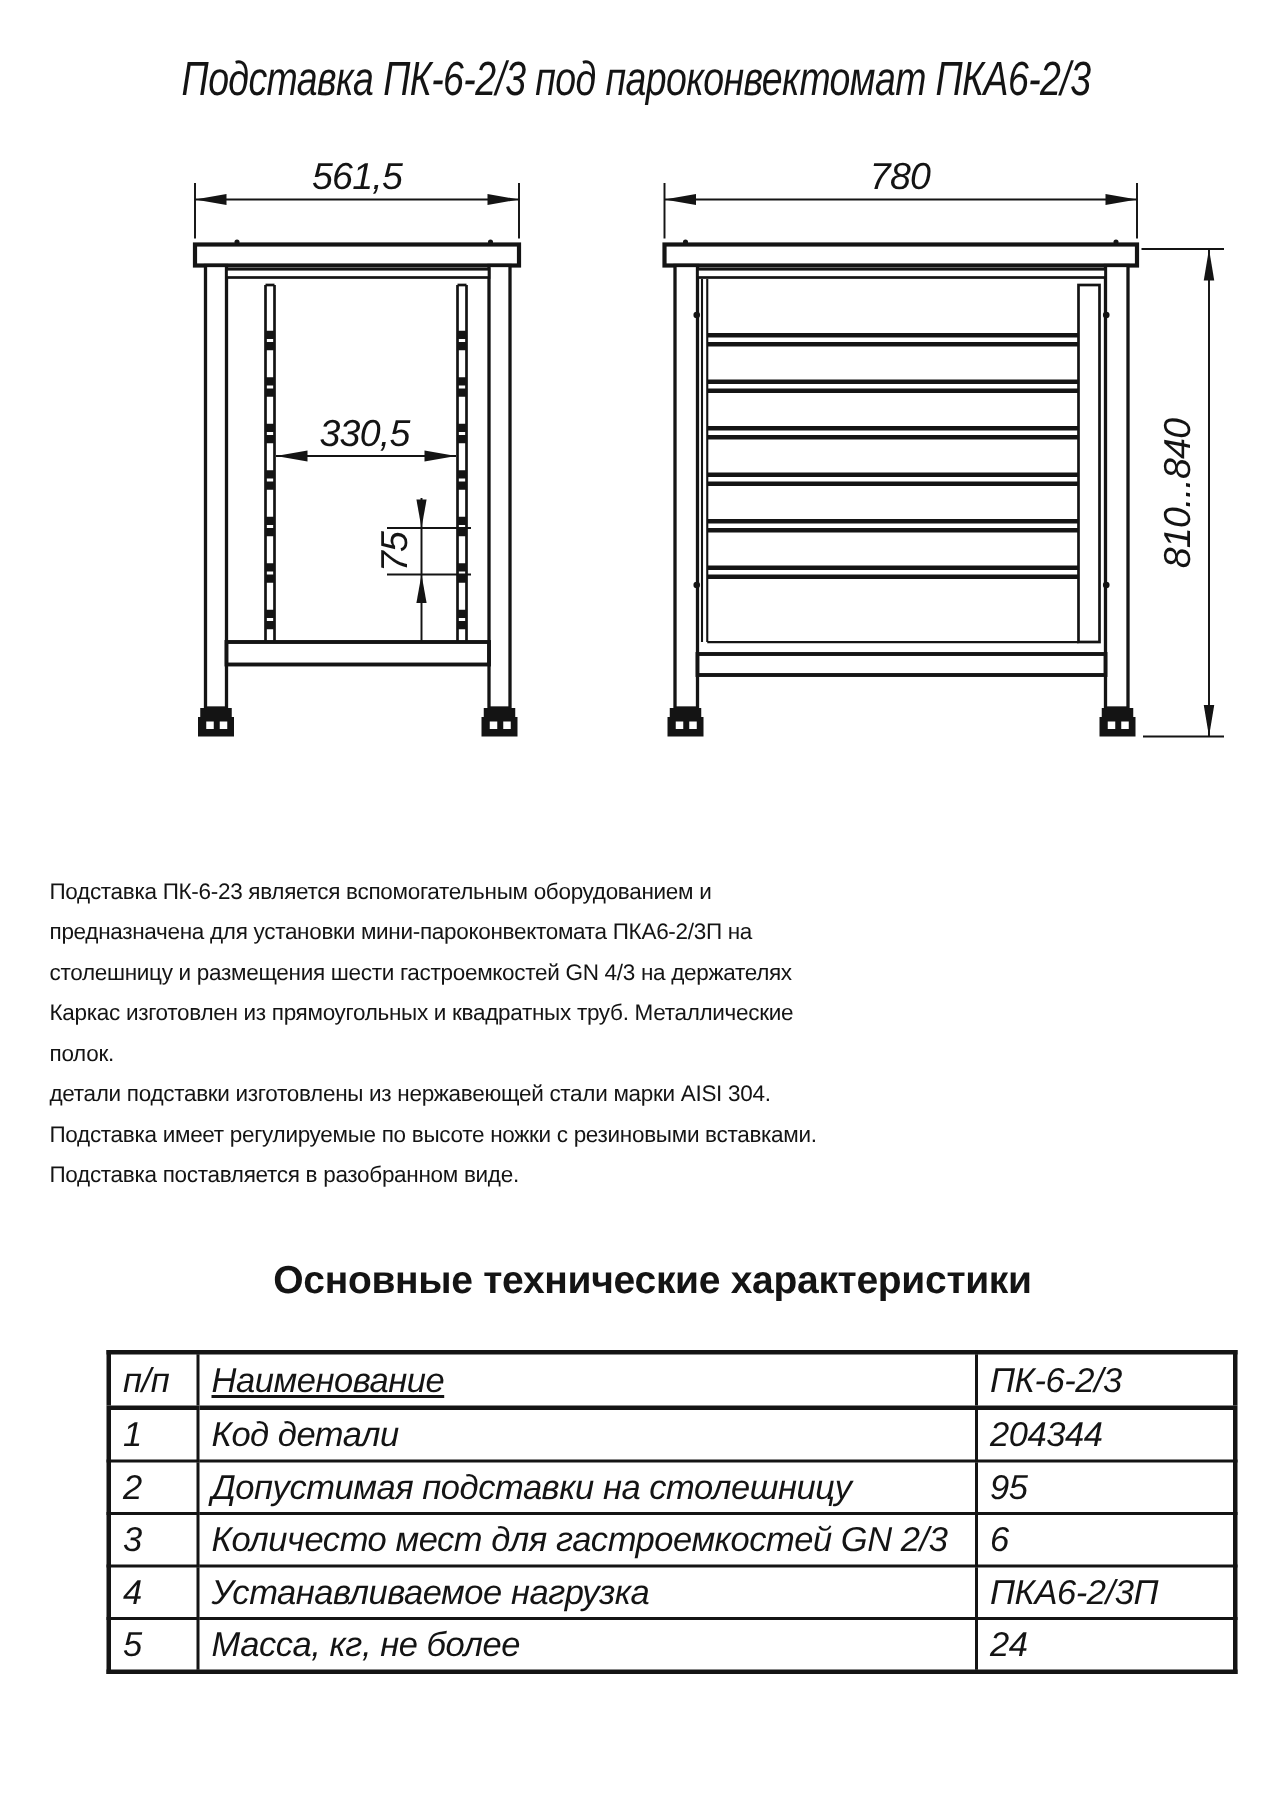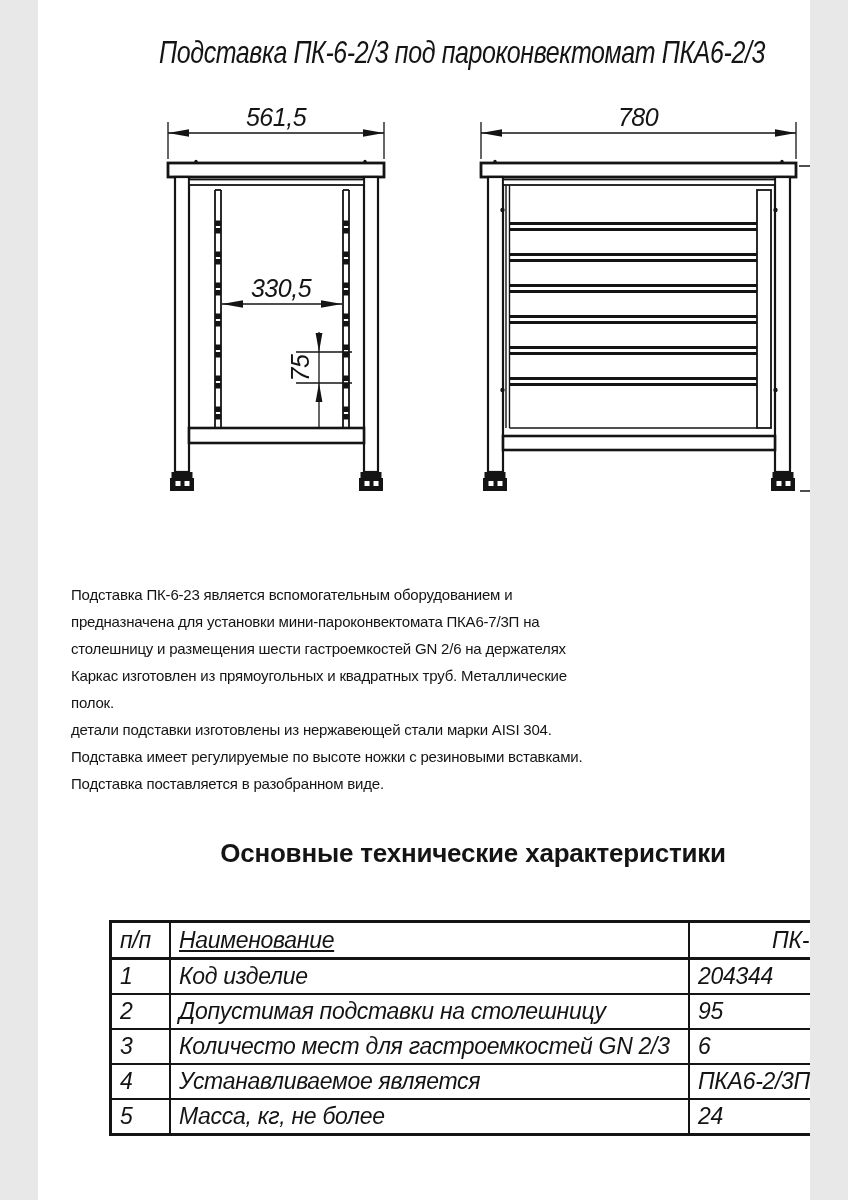--- a/index.html
+++ b/index.html
@@ -1,49 +1,49 @@
 <!DOCTYPE html>
 <html><head>
 <meta charset="utf-8">
 <style>
   html,body{margin:0;padding:0;background:#e8e8e8;}
   #page{
-    position:relative;width:772px;height:1200px;background:#ffffff;
+    position:relative;width:848px;height:1200px;background:#ffffff;
     font-family:"Liberation Sans",sans-serif;color:#141414;overflow:hidden;
     margin:0 auto;
   }
   
   .gost{font-style:italic;letter-spacing:-0.3px;}
   #doc-title{
     position:absolute;top:34px;left:0;width:848px;text-align:center;
     font-size:32px;font-weight:500;font-style:italic;letter-spacing:-0.5px;
     transform:scaleX(0.78);transform-origin:center;white-space:nowrap;
   }
   #drawing-svg{position:absolute;top:0;left:0;}
   #description{
     position:absolute;top:581px;left:33px;width:800px;
     font-size:15px;line-height:27px;letter-spacing:-0.2px;
   }
   #specs-heading{
     position:absolute;top:838px;left:0;width:870px;text-align:center;
     font-size:26px;font-weight:bold;letter-spacing:-0.2px;
   }
   #specs-table{
-    position:absolute;top:920px;left:71px;
+    position:absolute;top:900px;left:71px;
     border-collapse:collapse;table-layout:fixed;width:736px;
   }
   #specs-table td{
     border:2px solid #141414;height:33px;padding:0 0 0 8px;
     font-size:23px;overflow:hidden;white-space:nowrap;vertical-align:middle;
   }
   #specs-table tr.hdr td{height:34px;border-bottom-width:3px;}
   #specs-table{border:3px solid #141414;}
   #specs-table .c-num{width:49px;}
   #specs-table .c-name{width:509px;text-decoration:underline;}
-  #specs-table .c-val{width:162px;text-align:right;}
+  #specs-table .c-val{width:162px;}
   svg text{font-family:"Liberation Sans",sans-serif;font-style:italic;fill:#141414;letter-spacing:-0.5px;}
   svg .ln{stroke:#141414;fill:none;}
   svg .fill{fill:#141414;stroke:none;}
   svg .wh{fill:#ffffff;stroke:none;}
   svg rect.part{fill:#ffffff;stroke:#141414;}
 </style>
 </head>
 <body>
 
 <div id="page">
@@ -212,56 +212,56 @@
         <line class="ln" stroke-width="1.3" x1="806" y1="166" x2="806" y2="491"></line>
         <polygon class="fill" points="806,166 802.5,187 809.5,187"></polygon>
         <polygon class="fill" points="806,491 802.5,470 809.5,470"></polygon>
         <text x="793" y="329" font-size="25" text-anchor="middle" transform="rotate(-90 793 329)">810...840</text>
       </g>
     </g>
   </svg>
 
   <div id="description">
     <div>Подставка ПК-6-23 является вспомогательным оборудованием и</div>
-    <div>предназначена для установки мини-пароконвектомата ПКА6-7/3П на</div>
-    <div>столешницу и размещения шести гастроемкостей GN 2/6 на держателях</div>
+    <div>предназначена для установки мини-пароконвектомата ПКА6-2/3П на</div>
+    <div>столешницу и размещения шести гастроемкостей GN 4/3 на держателях</div>
     <div>Каркас изготовлен из прямоугольных и квадратных труб. Металлические</div>
     <div>полок.</div>
     <div>детали подставки изготовлены из нержавеющей стали марки AISI 304.</div>
     <div>Подставка имеет регулируемые по высоте ножки с резиновыми вставками.</div>
     <div>Подставка поставляется в разобранном виде.</div>
   </div>
 
   <div id="specs-heading">Основные технические характеристики</div>
 
   <table id="specs-table">
     <tbody>
         <tr class="hdr">
       <td class="c-num gost">п/п</td>
       <td class="c-name gost">Наименование</td>
       <td class="c-val gost">ПК-6-2/3</td>
     </tr>
     <tr>
       <td class="gost">1</td>
-      <td class="gost">Код изделие</td>
+      <td class="gost">Код детали</td>
       <td class="gost">204344</td>
     </tr>
     <tr>
       <td class="gost">2</td>
       <td class="gost">Допустимая подставки на столешницу</td>
       <td class="gost">95</td>
     </tr>
     <tr>
       <td class="gost">3</td>
       <td class="gost">Количесто мест для гастроемкостей GN 2/3</td>
       <td class="gost">6</td>
     </tr>
     <tr>
       <td class="gost">4</td>
-      <td class="gost">Устанавливаемое является</td>
+      <td class="gost">Устанавливаемое нагрузка</td>
       <td class="gost">ПКА6-2/3П</td>
     </tr>
     <tr>
       <td class="gost">5</td>
       <td class="gost">Масса, кг, не более</td>
       <td class="gost">24</td>
     </tr>
   </tbody>
     </table>
 

